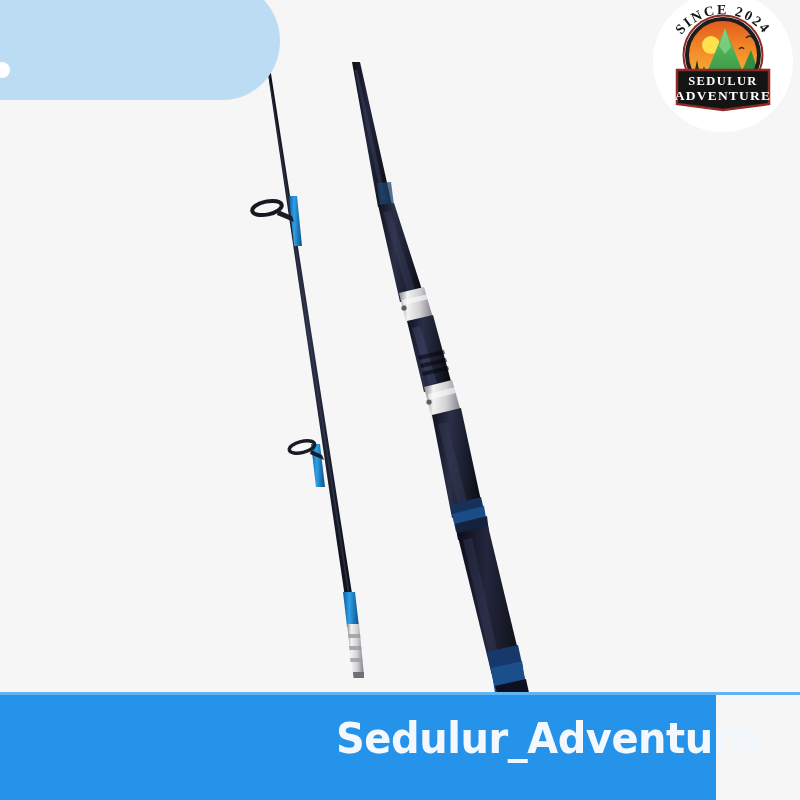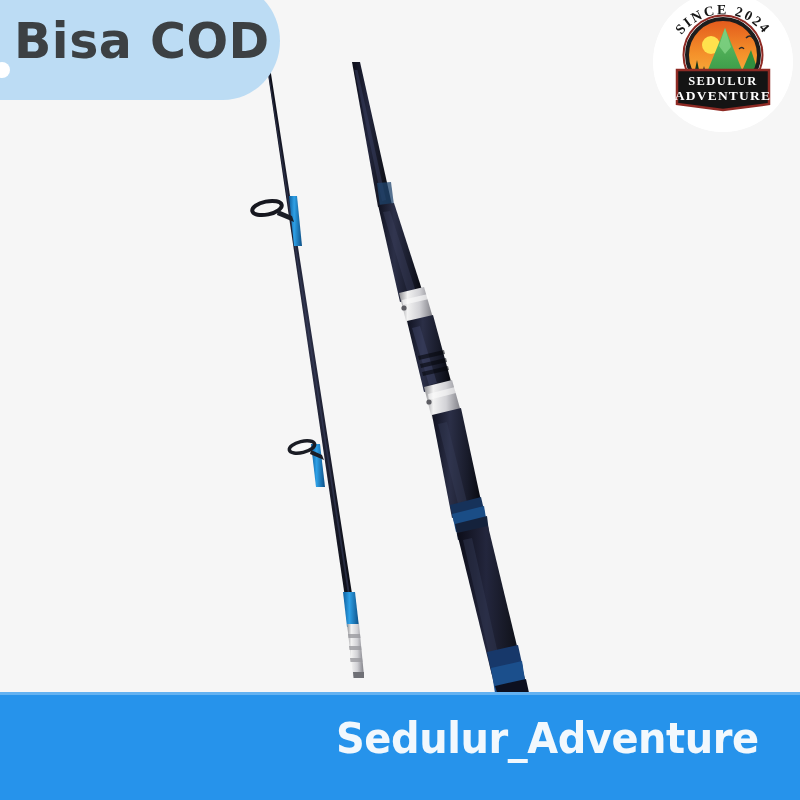--- a/index.html
+++ b/index.html
@@ -92,21 +92,21 @@
     left: 0;
     top: 0;
     z-index: 2;
   }
 
   
   #bottom-banner {
     position: absolute;
     left: 0;
     top: 692px;
-    width: 800px;
+    width: 716px;
     height: 108px;
     background: #2693eb;
     z-index: 9;
   }
   #banner-topline {
     position: absolute;
     left: 0;
     top: 0;
     width: 800px;
     height: 3px;
@@ -237,21 +237,20 @@
 
       <path d="M 487 652 L 518 645 L 523 668 L 492 675 Z" fill="#17386a"></path>
       <path d="M 491 668 L 522 661 L 526 686 L 495 693 Z" fill="#1b4f8c"></path>
 
       <path d="M 495 686 L 526 679 L 531 702 L 500 702 Z" fill="#0d1020"></path>
     </g>
   </svg>
 
   <div id="cod-badge"></div>
   <div id="cod-badge-dot"></div>
-  <div id="cod-label">Bisa COD</div>
 
   <div id="logo-wrap">
     <svg id="logo-svg" width="140" height="140" viewBox="0 0 140 140">
       <defs>
         <linearGradient id="skyGrad" x1="0" y1="0" x2="0" y2="1">
           <stop offset="0%" stop-color="#e2551b"></stop>
           <stop offset="45%" stop-color="#f4902a"></stop>
           <stop offset="100%" stop-color="#fbc54a"></stop>
         </linearGradient>
         <linearGradient id="mtnGrad" x1="0" y1="0" x2="0" y2="1">

